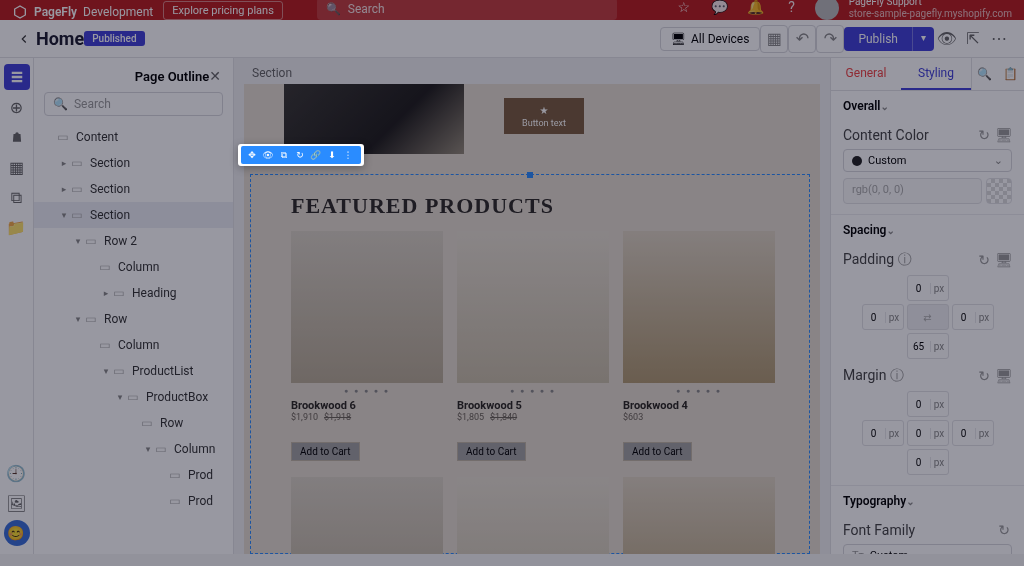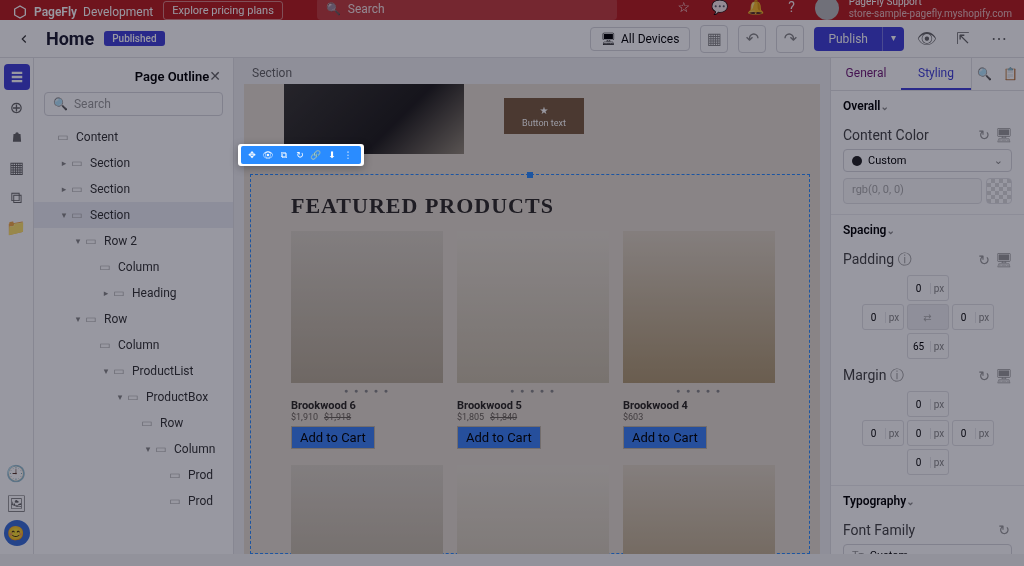--- a/index.html
+++ b/index.html
@@ -11,21 +11,21 @@
 .topbar .logo svg { width: 16px; height: 16px; }
 .topbar .pricing { border: 1px solid rgba(255,255,255,.45); padding: 2px 8px; border-radius: 3px; font-size: 11px; cursor: pointer; }
 .topbar .search { margin-left: 24px; background: rgba(255,255,255,.15); border-radius: 4px; padding: 4px 10px; width: 300px; display: flex; align-items: center; gap: 6px; color: rgba(255,255,255,.85); font-size: 12px; }
 .topbar .spacer { flex: 1; }
 .topbar .ticon { width: 26px; height: 26px; display: flex; align-items: center; justify-content: center; cursor: pointer; opacity: .9; font-size: 14px; }
 .topbar .avatar { width: 24px; height: 24px; border-radius: 50%; background: #bbb; }
 .topbar .acct { display: flex; flex-direction: column; font-size: 10px; line-height: 1.2; }
 .topbar .acct .store { color: rgba(255,255,255,.7); }
 
 
-.toolbar { height: 38px; background: #fff; border-bottom: 1px solid #e2e2e6; display: flex; align-items: center; padding: 0 12px; gap: 10px; }
+.toolbar { height: 38px; background: #fff; border-bottom: 1px solid #e2e2e6; display: flex; align-items: center; padding: 0 12px; }
 .toolbar .back { width: 24px; height: 24px; display: flex; align-items: center; justify-content: center; cursor: pointer; }
 .toolbar h1 { font-size: 18px; font-weight: 700; color: #1a1a2e; }
 .toolbar .badge { background: #4040d8; color: #fff; font-size: 10px; padding: 2px 8px; border-radius: 3px; font-weight: 500; }
 .toolbar .spacer { flex: 1; }
 .toolbar .devbtn { border: 1px solid #d7d7dd; padding: 4px 10px; border-radius: 4px; font-size: 12px; display: flex; align-items: center; gap: 5px; cursor: pointer; }
 .toolbar .ibtn { width: 28px; height: 28px; border: 1px solid #d7d7dd; border-radius: 4px; display: flex; align-items: center; justify-content: center; cursor: pointer; color: #888; }
 .toolbar .publish { display: flex; }
 .toolbar .publish .main { background: #4040d8; color: #fff; padding: 5px 14px; border-radius: 4px 0 0 4px; font-size: 12px; cursor: pointer; }
 .toolbar .publish .drop { background: #4040d8; color: #fff; padding: 5px 8px; border-left: 1px solid rgba(255,255,255,.3); border-radius: 0 4px 4px 0; cursor: pointer; font-size: 10px; }
 .toolbar .plain { width: 26px; height: 26px; display: flex; align-items: center; justify-content: center; cursor: pointer; color: #666; }
@@ -68,27 +68,27 @@
 .canvas .grid { display: flex; gap: 14px; padding: 0 40px; }
 .canvas .card { width: 152px; }
 .canvas .cimg { width: 152px; height: 152px; background: #cfc5b6; }
 .canvas .cimg.i1 { background: linear-gradient(180deg,#d9d2c5,#b8ac96),radial-gradient(circle at 50% 30%,#f0e5c8 6%,transparent 7%); }
 .canvas .cimg.i2 { background: linear-gradient(180deg,#e6dfd2,#c9bfa9); }
 .canvas .cimg.i3 { background: linear-gradient(180deg,#ddd3c2,#b09a72); }
 .canvas .dots { text-align: center; font-size: 7px; color: #888; letter-spacing: 2px; margin: 4px 0; }
 .canvas .pname { font-size: 11px; font-weight: 700; color: #2a2722; }
 .canvas .pprice { font-size: 9px; color: #6a6258; }
 .canvas .pprice .cmp { text-decoration: line-through; margin-left: 6px; }
-.canvas .atc { border: 1px solid #bfb6a4; background: #3b82f6; font-size: 13px; padding: 3px 8px; margin-top: 4px; cursor: pointer; }
+.canvas .atc { border: 1px solid #bfb6a4; background: #a3a3a3; font-size: 10px; padding: 3px 8px; margin-top: 20px; cursor: pointer; }
 .canvas .row2 { margin-top: 16px; }
 
 
 .props { width: 194px; background: #fff; border-left: 1px solid #e2e2e6; display: flex; flex-direction: column; font-size: 12px; overflow: hidden; }
 .props .tabs { display: flex; border-bottom: 1px solid #e2e2e6; }
-.props .tab { flex: 1; text-align: center; padding: 8px 0; font-size: 12px; cursor: pointer; color: #701a75; }
+.props .tab { flex: 1; text-align: center; padding: 8px 0; font-size: 12px; cursor: pointer; color: #ef4444; }
 .props .tab.act { color: #4040d8; border-bottom: 2px solid #4040d8; }
 .props .tools { width: auto; display: flex; align-items: center; border-left: 1px solid #e2e2e6; }
 .props .tools .ti { width: 26px; height: 30px; display: flex; align-items: center; justify-content: center; cursor: pointer; color: #666; }
 .props .sect { border-bottom: 1px solid #ececef; }
 .props .shdr { display: flex; align-items: center; padding: 8px 12px; font-weight: 600; font-size: 12px; cursor: pointer; }
 .props .shdr .chev { color: #888; font-size: 10px; }
 .props .body { padding: 6px 12px 10px; }
 .props .lblrow { display: flex; align-items: center; justify-content: space-between; margin-bottom: 6px; font-size: 14px; color: #444; }
 .props .devicons { display: flex; gap: 4px; color: #999; }
 .props .devicons span { width: 16px; height: 16px; display: flex; align-items: center; justify-content: center; cursor: pointer; }

